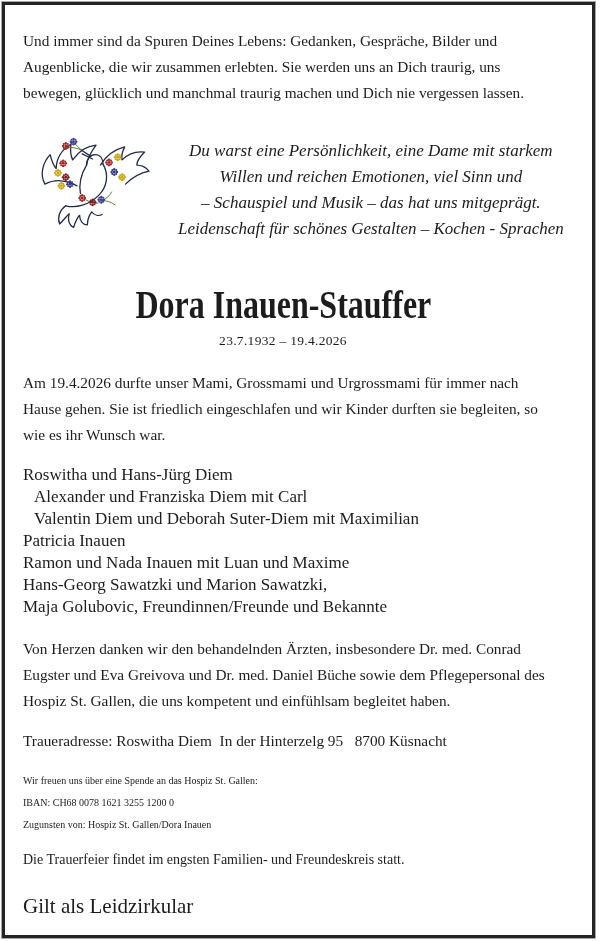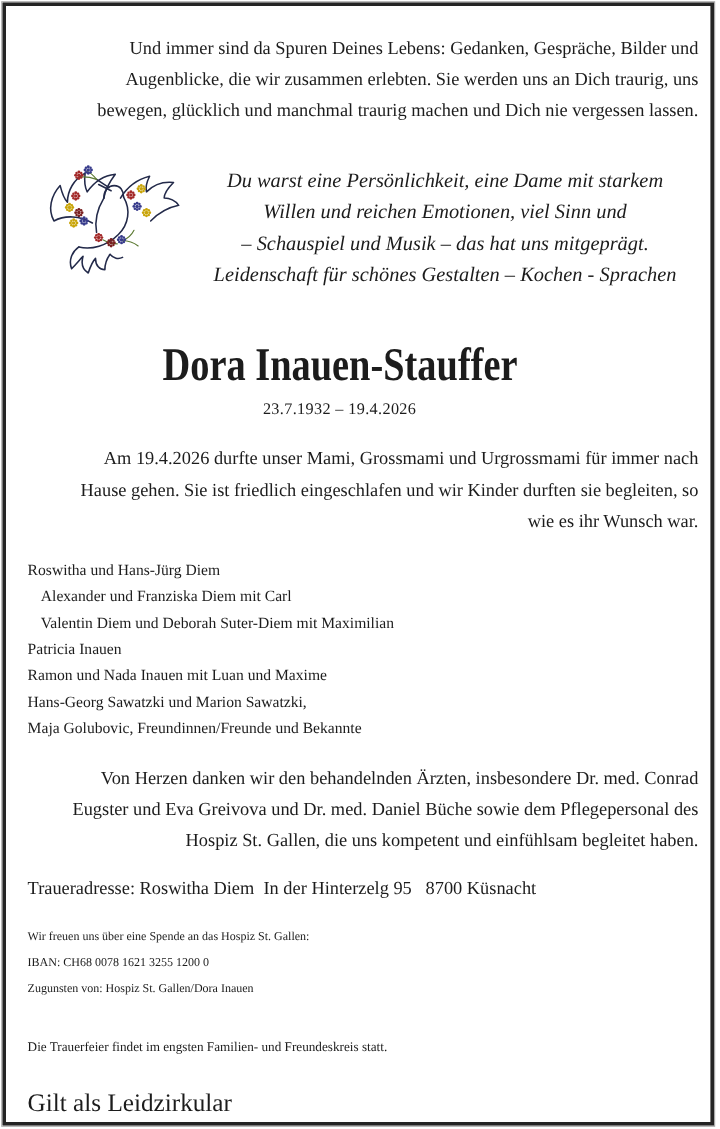--- a/index.html
+++ b/index.html
@@ -29,45 +29,45 @@
     border:3px solid var(--frame);
     box-shadow:0 0 0 1px var(--frame-outer);
     pointer-events:none;
   }
   .content{
     position:absolute;
     left:5px;top:5px;right:8px;bottom:6px;
     padding:23px 10px 0 18px;
     overflow:hidden;
   }
-  .para{font-size:15.3px;line-height:26px;text-align:right;}
+  .para{font-size:15.3px;line-height:26px;}
   .para .line{white-space:pre;}
   .list .line{white-space:pre;}
   .dove-row{display:flex;align-items:flex-start;margin-top:30px;}
   .dove-row svg{margin-left:2px;flex:0 0 auto;}
   .tribute{
     margin-left:23px;margin-top:2px;
     font-style:italic;
     font-size:17px;line-height:26px;text-align:center;
   }
   .tribute .line{white-space:pre;}
   .title-block{width:520px;text-align:center;margin-top:40px;}
   .deceased-name{
     font-size:39px;font-weight:bold;line-height:46px;margin:0;
     display:inline-block;transform:scaleX(.82);transform-origin:center;
     white-space:pre;
   }
   .life-dates{width:520px;text-align:center;font-size:13.5px;line-height:18px;margin-top:4px;letter-spacing:.3px;}
   .announcement{margin-top:20px;}
-  .family{margin-top:16px;font-size:13px;line-height:22px;}
+  .family{margin-top:16px;font-size:17px;line-height:22px;}
   .family .indent{padding-left:11px;}
   .thanks{margin-top:18px;}
   .address{margin-top:14px;font-size:15.3px;line-height:26px;white-space:pre;}
   .donation{margin-top:16px;font-size:10px;line-height:22px;}
-  .funeral-note{margin-top:24px;font-size:11px;line-height:26px;white-space:pre;}
+  .funeral-note{margin-top:11px;font-size:14px;line-height:26px;white-space:pre;}
   .circular-note{margin-top:20px;font-size:21px;line-height:26px;white-space:pre;}
   .fl-red{fill:var(--flower-red);}
   .fl-darkred{fill:var(--flower-darkred);}
   .fl-yellow{fill:var(--flower-yellow);}
   .fl-blue{fill:var(--flower-blue);}
 </style>
 </head>
 <body>
 
 <div class="page">

